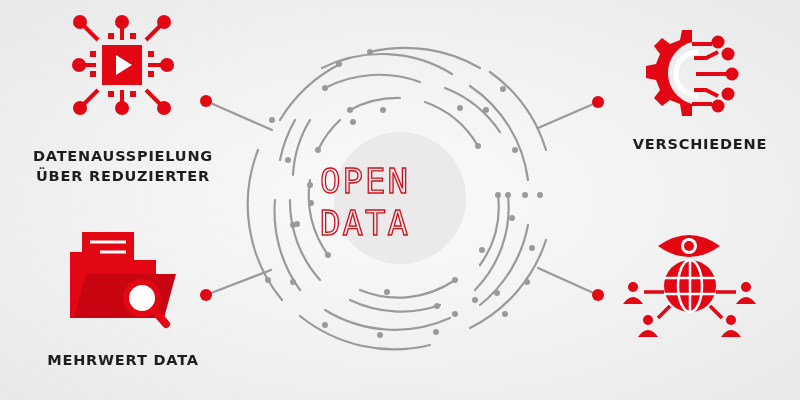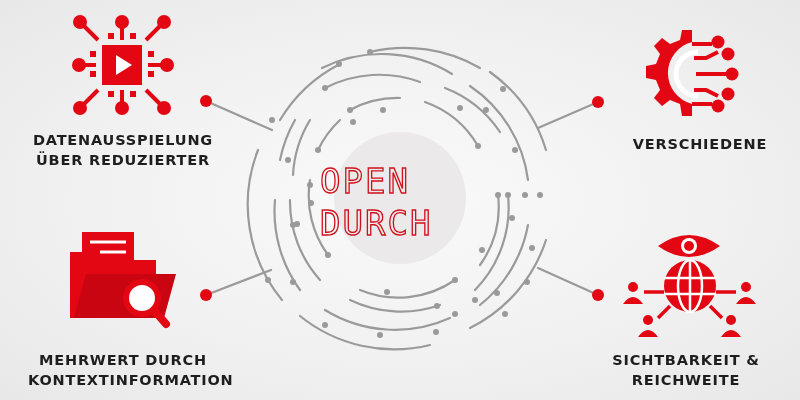--- a/index.html
+++ b/index.html
@@ -101,21 +101,21 @@
     <g fill="#e30613">
       <circle cx="206" cy="101" r="6"></circle>
       <circle cx="598" cy="102" r="6"></circle>
       <circle cx="206" cy="295" r="6"></circle>
       <circle cx="598" cy="295" r="6"></circle>
     </g>
   </svg>
 
   <div class="center-text">
     <span>OPEN</span>
-    <span>DURCH</span>
+    <span>DATA</span>
   </div>
 
   <svg class="icon" style="left:68px;top:10px" width="110" height="110" viewBox="0 0 110 110">
     <g fill="#e30613" stroke="#e30613">
       <rect x="34" y="35" width="40" height="40" stroke="none"></rect>
       <polygon points="48,45 48,65 64,55" fill="#fff" stroke="none"></polygon>
       <g stroke="none">
         <rect x="40" y="23" width="6" height="6"></rect>
           <rect x="62" y="23" width="6" height="6"></rect>
         <rect x="40" y="81" width="6" height="6"></rect>
@@ -140,21 +140,21 @@
           <circle cx="54" cy="98" r="7"></circle>
         <circle cx="11" cy="55" r="7"></circle>
           <circle cx="99" cy="55" r="7"></circle>
         <circle cx="12" cy="12" r="7"></circle>
           <circle cx="96" cy="12" r="7"></circle>
         <circle cx="12" cy="98" r="7"></circle>
           <circle cx="96" cy="98" r="7"></circle>
       </g>
     </g>
   </svg>
-  <div class="label" style="left:28px;top:130px;width:190px">
+  <div class="label" style="left:28px;top:146px;width:190px">
     <span>DATENAUSSPIELUNG</span>
     <span>ÜBER REDUZIERTER</span>
   </div>
 
   <svg class="icon" style="left:636px;top:26px" width="112" height="96" viewBox="0 0 112 96">
     <g fill="#e30613">
       <path d="M56 4 L46 4 L44 14 L34 18 L26 12 L18 20 L24 28 L20 38 L10 40 L10 52 L20 54 L24 64 L18 72 L26 80 L34 74 L44 78 L46 90 L56 90 L56 78 A32 32 0 0 1 56 16 Z"></path>
     </g>
     <path d="M62 26 A22 22 0 0 0 62 70" stroke="#fff" stroke-width="5" fill="none"></path>
     <g stroke="#e30613" stroke-width="4" fill="none">
@@ -183,22 +183,21 @@
       <path d="M8 92 L20 48 L110 48 L98 92 Z" fill="#c80510"></path>
     </g>
     <g stroke="#fff" stroke-width="3">
       <line x1="24" y1="16" x2="60" y2="16"></line>
         <line x1="34" y1="26" x2="60" y2="26"></line>
     </g>
     <circle cx="76" cy="72" r="16" fill="#fff" stroke="#e30613" stroke-width="6"></circle>
     <line x1="88" y1="84" x2="100" y2="98" stroke="#e30613" stroke-width="8" stroke-linecap="round"></line>
   </svg>
   <div class="label" style="left:28px;top:350px;width:190px">
-    <span>MEHRWERT DURCH</span>
-    <span>KONTEXTINFORMATION</span>
+    <span>MEHRWERT DATA</span>
   </div>
 
   <svg class="icon" style="left:622px;top:234px" width="134" height="104" viewBox="0 0 134 104">
     <g fill="#e30613">
       <path d="M36 12 Q67 -10 98 12 Q67 34 36 12 Z"></path>
     </g>
     <circle cx="67" cy="12" r="8" fill="#fff"></circle>
     <circle cx="67" cy="12" r="5" fill="#e30613"></circle>
     <circle cx="68" cy="52" r="26" fill="#e30613"></circle>
     <g stroke="#fff" stroke-width="2.5" fill="none">
@@ -217,17 +216,13 @@
       <circle cx="11" cy="53" r="5"></circle>
         <path d="M1 70 Q11 56 21 70 Z"></path>
       <circle cx="124" cy="53" r="5"></circle>
         <path d="M114 70 Q124 56 134 70 Z"></path>
       <circle cx="26" cy="86" r="5"></circle>
         <path d="M16 103 Q26 89 36 103 Z"></path>
       <circle cx="109" cy="86" r="5"></circle>
         <path d="M99 103 Q109 89 119 103 Z"></path>
     </g>
   </svg>
-  <div class="label" style="left:586px;top:350px;width:200px">
-    <span>SICHTBARKEIT &amp;</span>
-    <span>REICHWEITE</span>
-  </div>
 </div>
 
 </body></html>

